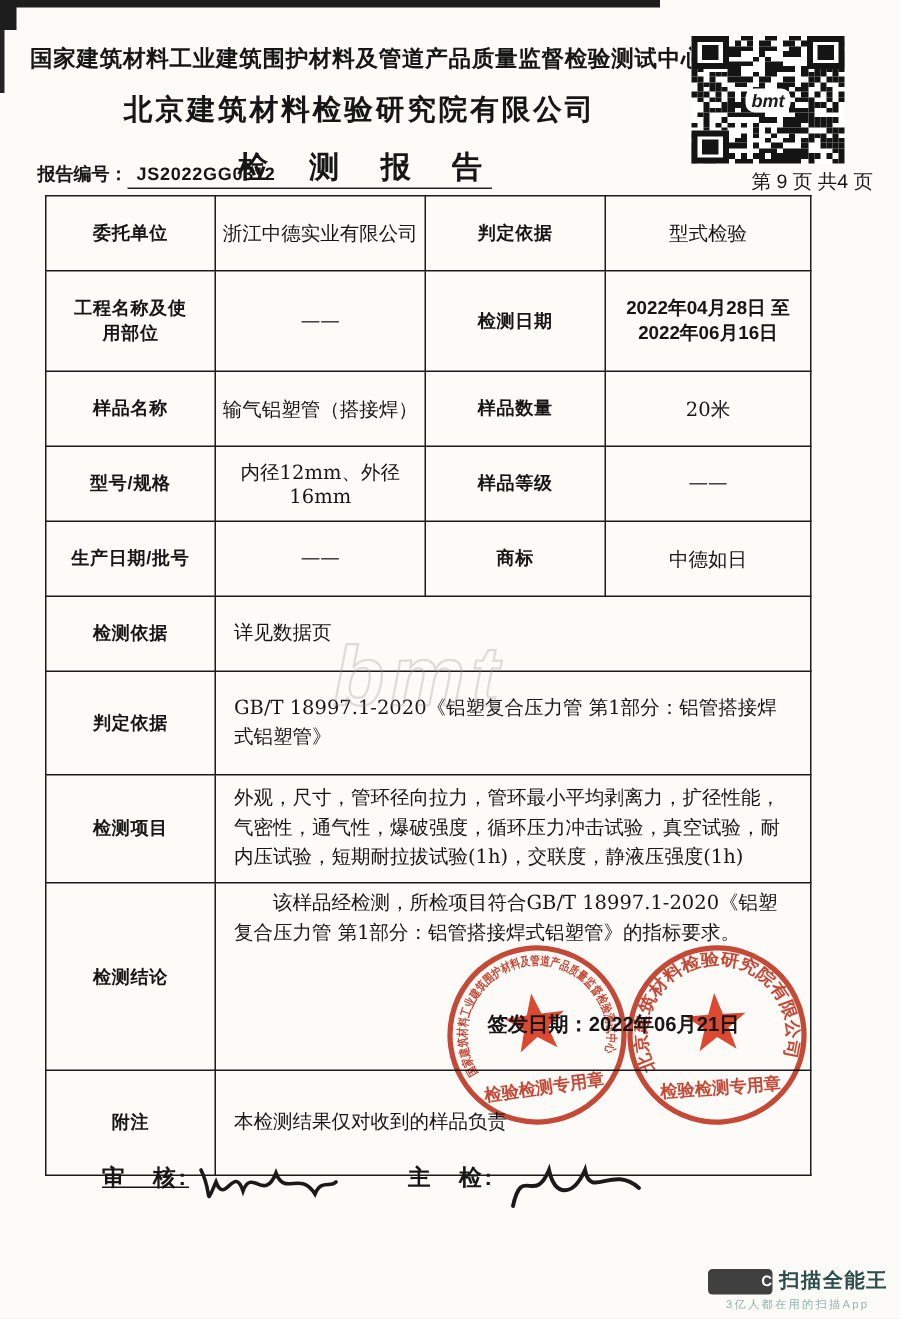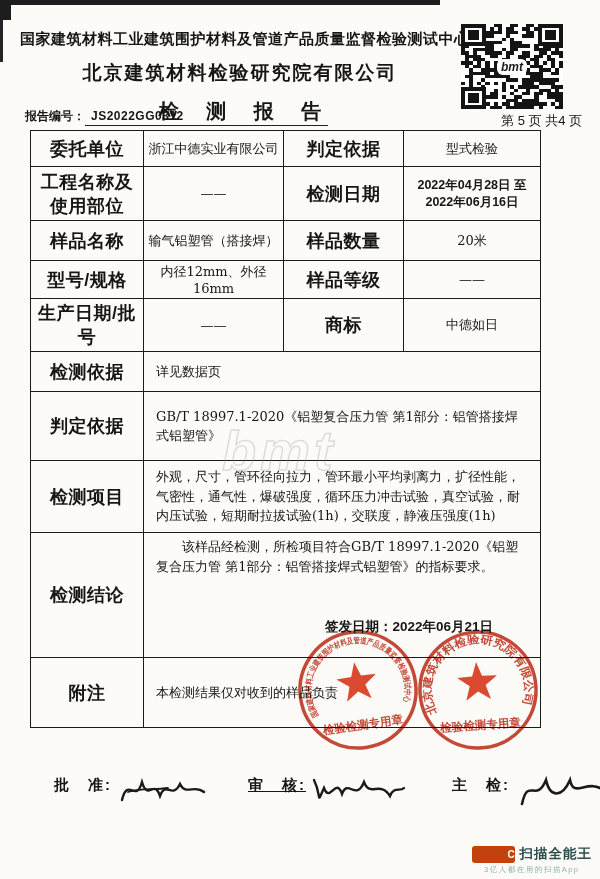--- a/index.html
+++ b/index.html
@@ -28,21 +28,21 @@
   .qr-modules i { display:block; }
   .qr-modules i.on { background:#141414; }
   .qf { position:absolute; width:25px; height:22px; border:4px solid #141414; background:#fff; }
   .qf::after { content:""; position:absolute; left:3px; top:2px; right:3px; bottom:2px; background:#141414; }
   .qf.tl { left:0; top:0; } .qf.tr { right:0; top:0; } .qf.bl { left:0; bottom:0; }
   .qr-label { position:absolute; left:50%; top:50%; transform:translate(-50%,-50%); background:#fff; padding:1px 4px; border-radius:6px; font-size:12px; font-weight:bold; font-style:italic; color:#1b1b1b; }
 
   
   table.report { position:absolute; left:30px; top:130px; width:510px; border-collapse:collapse; table-layout:fixed; }
   table.report td { border:1.6px solid #1b1b1b; overflow:hidden; }
-  td.lbl { font-weight:bold; font-size:18px; text-align:center; padding:2px; letter-spacing:.5px; }
+  td.lbl { font-weight:bold; font-size:12px; text-align:center; padding:16px; letter-spacing:.5px; }
   td.val { font-size:13px; text-align:center; font-family:"DejaVu Serif", serif; padding:2px 4px; }
   td.val.sans { font-family:"Liberation Sans", sans-serif; font-weight:bold; font-size:12.5px; }
   td.val.left { text-align:left; padding:4px 12px; line-height:1.5; }
   .r36 { height:36px; } .r54 { height:54px; } .r40 { height:40px; }
   .r55 { height:69px; } .r72 { height:72px; } .r125 { height:125px; } .r70 { height:70px; }
   td.concl { position:relative; vertical-align:top; padding-top:12px; }
   td.concl .concl-text { text-indent:2em; }
   .issue-date { position:absolute; left:162px; top:84px; font-size:13.5px; font-weight:bold; font-family:"Liberation Sans",sans-serif; white-space:nowrap; z-index:6;margin-left:19px; }
 
   
@@ -56,21 +56,21 @@
   
   .sig-row { position:absolute; left:30px; top:770px; width:540px; display:flex; align-items:flex-start; }
   .sig-block { display:flex; align-items:flex-start; }
   .sig-label { font-size:15px; font-weight:bold; letter-spacing:2px; white-space:nowrap; padding-top:6px; }
   .sig-svg { margin-left:2px; }
   .sb1 { margin-left:24px; } .sb2 { margin-left:38px;text-decoration:underline; } .sb3 { margin-left:44px; }
 
   
   .cs-footer { position:absolute; right:8px; bottom:4px; text-align:center; }
   .cs-row { display:flex; align-items:center; gap:5px; justify-content:flex-end; }
-  .cs-box { width:17px; height:17px; border-radius:3px; background:#c2410c; color:#fff; font-size:10px; font-weight:bold; display:flex; align-items:center; justify-content:center;padding-left:43px; }
+  .cs-box { width:17px; height:17px; border-radius:3px; background:#404040; color:#fff; font-size:10px; font-weight:bold; display:flex; align-items:center; justify-content:center;padding-left:43px; }
   .cs-brand { font-size:13.5px; font-weight:bold; color:#2c4f4d; letter-spacing:1px; }
   .cs-tagline { font-size:7.5px; color:#8fb3ae; letter-spacing:1.5px; margin-top:2px; }
 </style>
 </head>
 <body>
 
 <div class="page">
 
   <div class="scan-top"></div>
   <div class="scan-left"></div>
@@ -710,21 +710,21 @@
         <i class="on"></i>
         <i class="on"></i>
       </div>
     <div class="qf tl"></div>
     <div class="qf tr"></div>
     <div class="qf bl"></div>
     <div class="qr-label">bmt</div>
   </div>
 
   <div class="report-no"><span>报告编号：</span><span class="num">JS2022GG0312</span></div>
-  <div class="page-info">第 5 页 共4 页</div>
+  <div class="page-info">第 9 页 共4 页</div>
 
   <div class="watermark">bmt</div>
 
   <table class="report">
     <colgroup>
         <col style="width:113px">
         <col style="width:140px">
         <col style="width:120px">
         <col style="width:137px">
       </colgroup>
@@ -799,27 +799,20 @@
     <circle cx="65" cy="65" r="58" fill="none" stroke="#c23a28" stroke-width="3.5"></circle>
     <path id="arc2" d="M22.4,84.9 A47,47 0 1 1 107.6,84.9" fill="none"></path>
     <text font-size="11" font-weight="bold" fill="#c23a28">
       <textPath href="#arc2" startOffset="0" textLength="186" lengthAdjust="spacingAndGlyphs">北京建筑材料检验研究院有限公司</textPath>
     </text>
     <polygon transform="translate(65,58) scale(1.05)" fill="#db3a20" points="0,-20 4.7,-6.5 19,-6.2 7.6,2.5 11.8,16.2 0,8 -11.8,16.2 -7.6,2.5 -19,-6.2 -4.7,-6.5"></polygon>
     <text x="65" y="104" text-anchor="middle" font-size="11.5" font-weight="bold" fill="#c23a28">检验检测专用章</text>
   </svg>
 
   <div class="sig-row">
-    <div class="sig-block sb1">
-      <span class="sig-label">批　准:</span>
-      <svg class="sig-svg" width="96" height="44" viewBox="0 0 96 44">
-        <path d="M8,30 C14,6 22,34 28,12 C34,32 40,8 46,26 C52,10 58,30 66,14 C72,26 80,14 90,22" fill="none" stroke="#1a1a1a" stroke-width="2.4" stroke-linecap="round"></path>
-        <path d="M14,22 C26,18 40,20 54,18" fill="none" stroke="#1a1a1a" stroke-width="1.8" stroke-linecap="round"></path>
-      </svg>
-    </div>
     <div class="sig-block sb2">
       <span class="sig-label">审　核:</span>
       <svg class="sig-svg" width="100" height="44" viewBox="0 0 100 44">
         <path d="M6,10 C14,26 8,36 16,18 C22,34 28,6 34,24 C40,8 48,32 56,12 C62,28 72,10 82,26 C86,16 92,22 96,18" fill="none" stroke="#1a1a1a" stroke-width="2.4" stroke-linecap="round"></path>
       </svg>
     </div>
     <div class="sig-block sb3">
       <span class="sig-label">主　检:</span>
       <svg class="sig-svg" width="104" height="46" viewBox="0 0 104 46">
         <path d="M10,34 C16,6 24,34 34,10 C38,28 50,28 58,10 C62,30 76,6 94,22" fill="none" stroke="#1a1a1a" stroke-width="2.6" stroke-linecap="round"></path>

